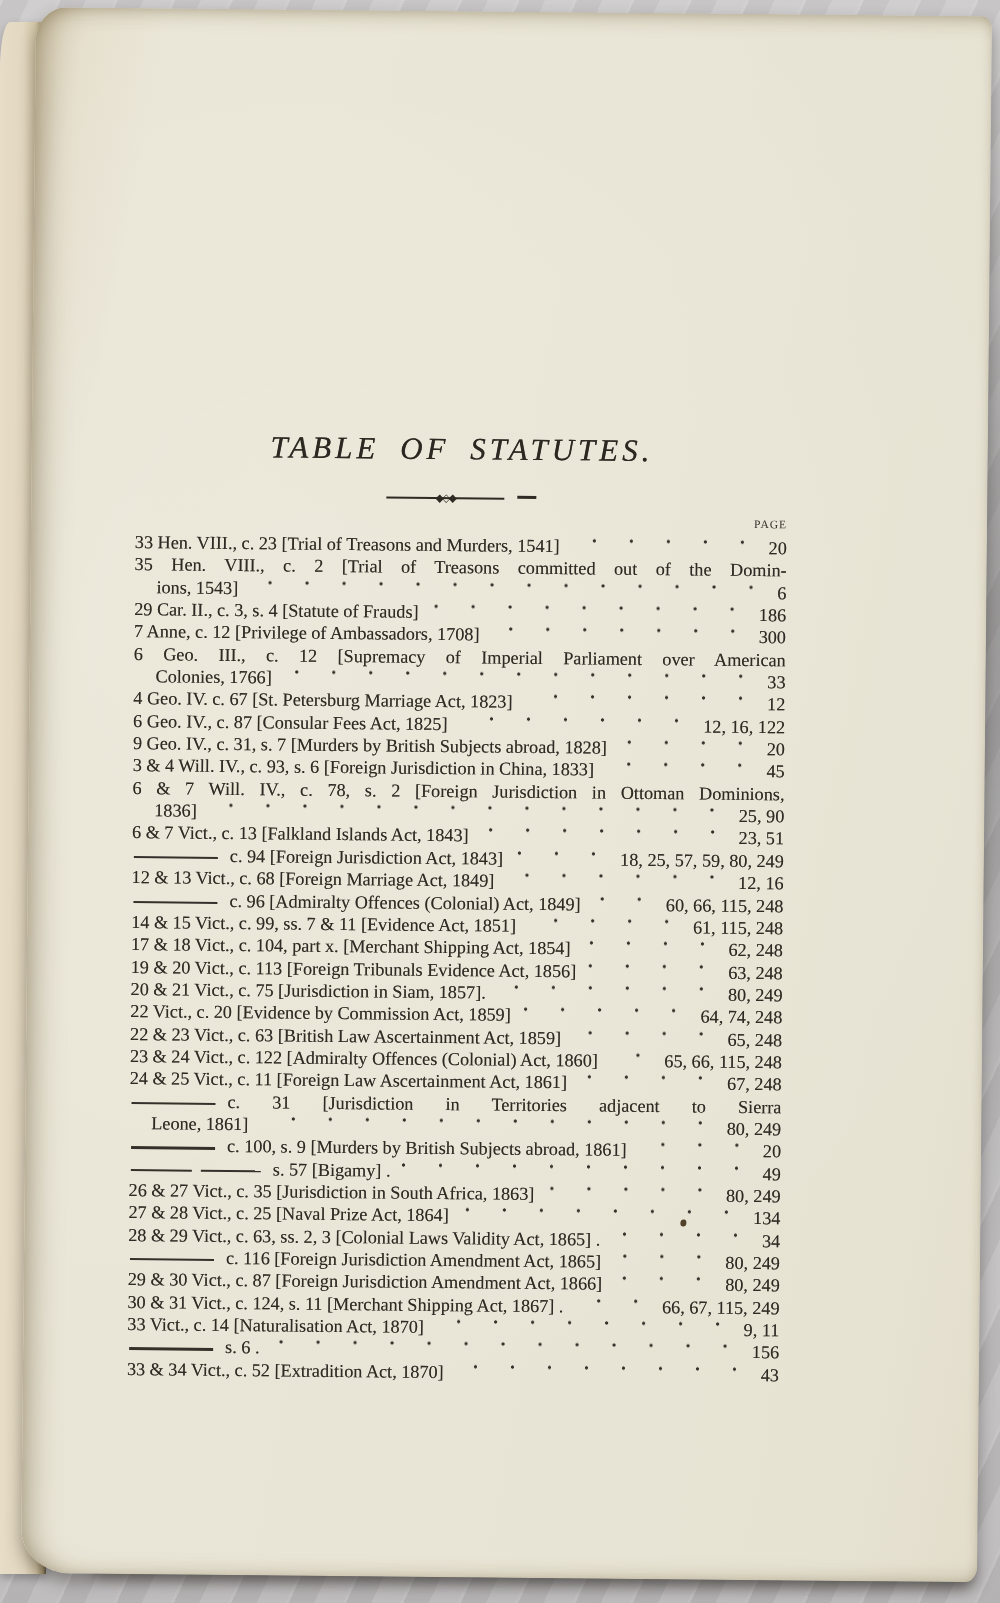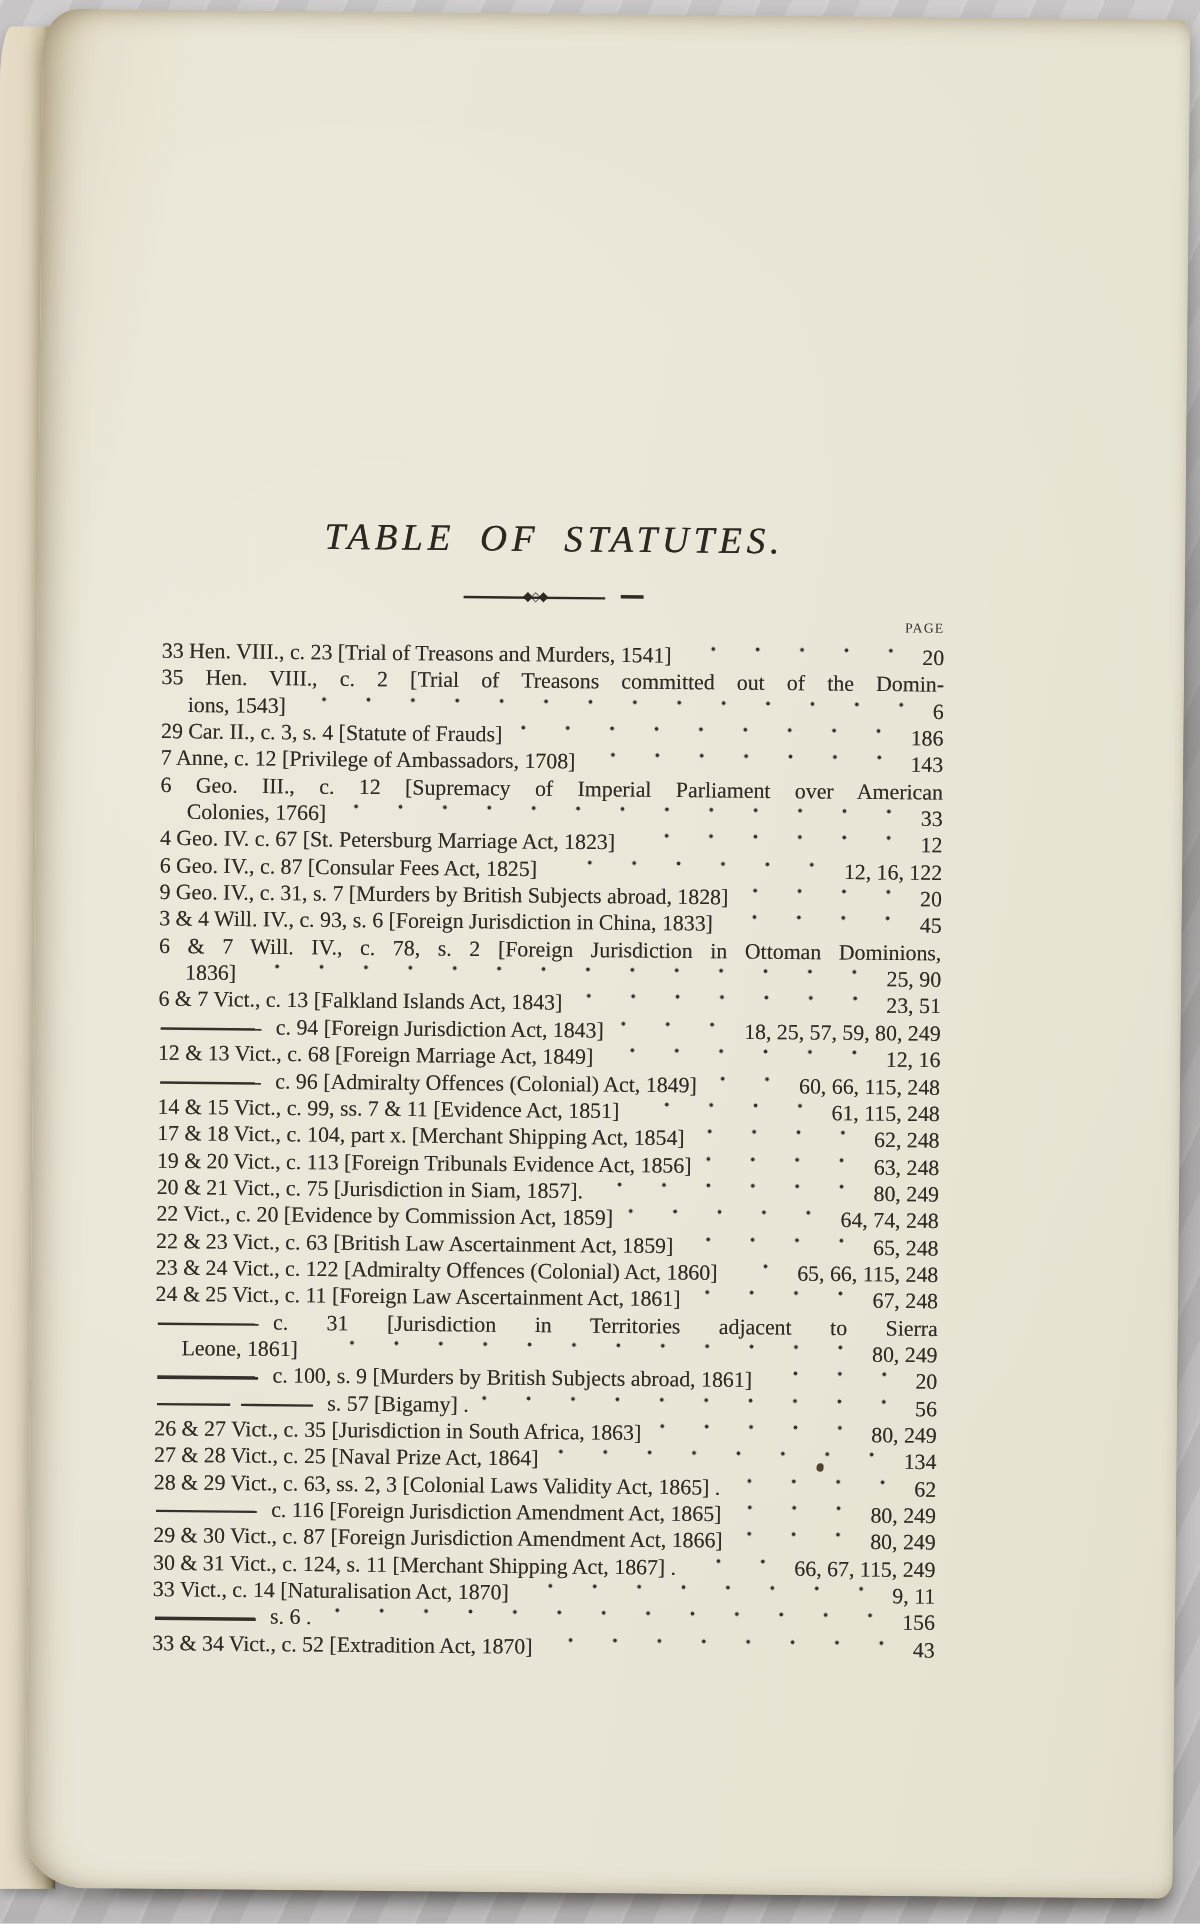--- a/index.html
+++ b/index.html
@@ -132,21 +132,21 @@
             <span class="pageno">6</span>
           </div>
           <div class="row">
             <span class="text">29 Car. II., c. 3, s. 4 [Statute of Frauds]</span>
             <span class="leader"></span>
             <span class="pageno">186</span>
           </div>
           <div class="row">
             <span class="text">7 Anne, c. 12 [Privilege of Ambassadors, 1708]</span>
             <span class="leader"></span>
-            <span class="pageno">143</span>
+            <span class="pageno">300</span>
           </div>
           <div class="row fill">
             <span class="text">6 Geo. III., c. 12 [Supremacy of Imperial Parliament over American</span>
           </div>
           <div class="row wrap">
             <span class="text">Colonies, 1766]</span>
             <span class="leader"></span>
             <span class="pageno">33</span>
           </div>
           <div class="row">
@@ -254,36 +254,36 @@
             <span class="leader"></span>
             <span class="pageno">20</span>
           </div>
           <div class="row">
             <span class="lead rule2">
               <i></i>
               <i></i>
             </span>
             <span class="text">s. 57 [Bigamy] .</span>
             <span class="leader"></span>
-            <span class="pageno">56</span>
+            <span class="pageno">49</span>
           </div>
           <div class="row">
             <span class="text">26 &amp; 27 Vict., c. 35 [Jurisdiction in South Africa, 1863]</span>
             <span class="leader"></span>
             <span class="pageno">80, 249</span>
           </div>
           <div class="row">
             <span class="text">27 &amp; 28 Vict., c. 25 [Naval Prize Act, 1864]</span>
             <span class="leader"></span>
             <span class="pageno">134</span>
           </div>
           <div class="row">
             <span class="text">28 &amp; 29 Vict., c. 63, ss. 2, 3 [Colonial Laws Validity Act, 1865] .</span>
             <span class="leader"></span>
-            <span class="pageno">62</span>
+            <span class="pageno">34</span>
           </div>
           <div class="row">
             <span class="lead rule"></span>
             <span class="text">c. 116 [Foreign Jurisdiction Amendment Act, 1865]</span>
             <span class="leader"></span>
             <span class="pageno">80, 249</span>
           </div>
           <div class="row">
             <span class="text">29 &amp; 30 Vict., c. 87 [Foreign Jurisdiction Amendment Act, 1866]</span>
             <span class="leader"></span>

